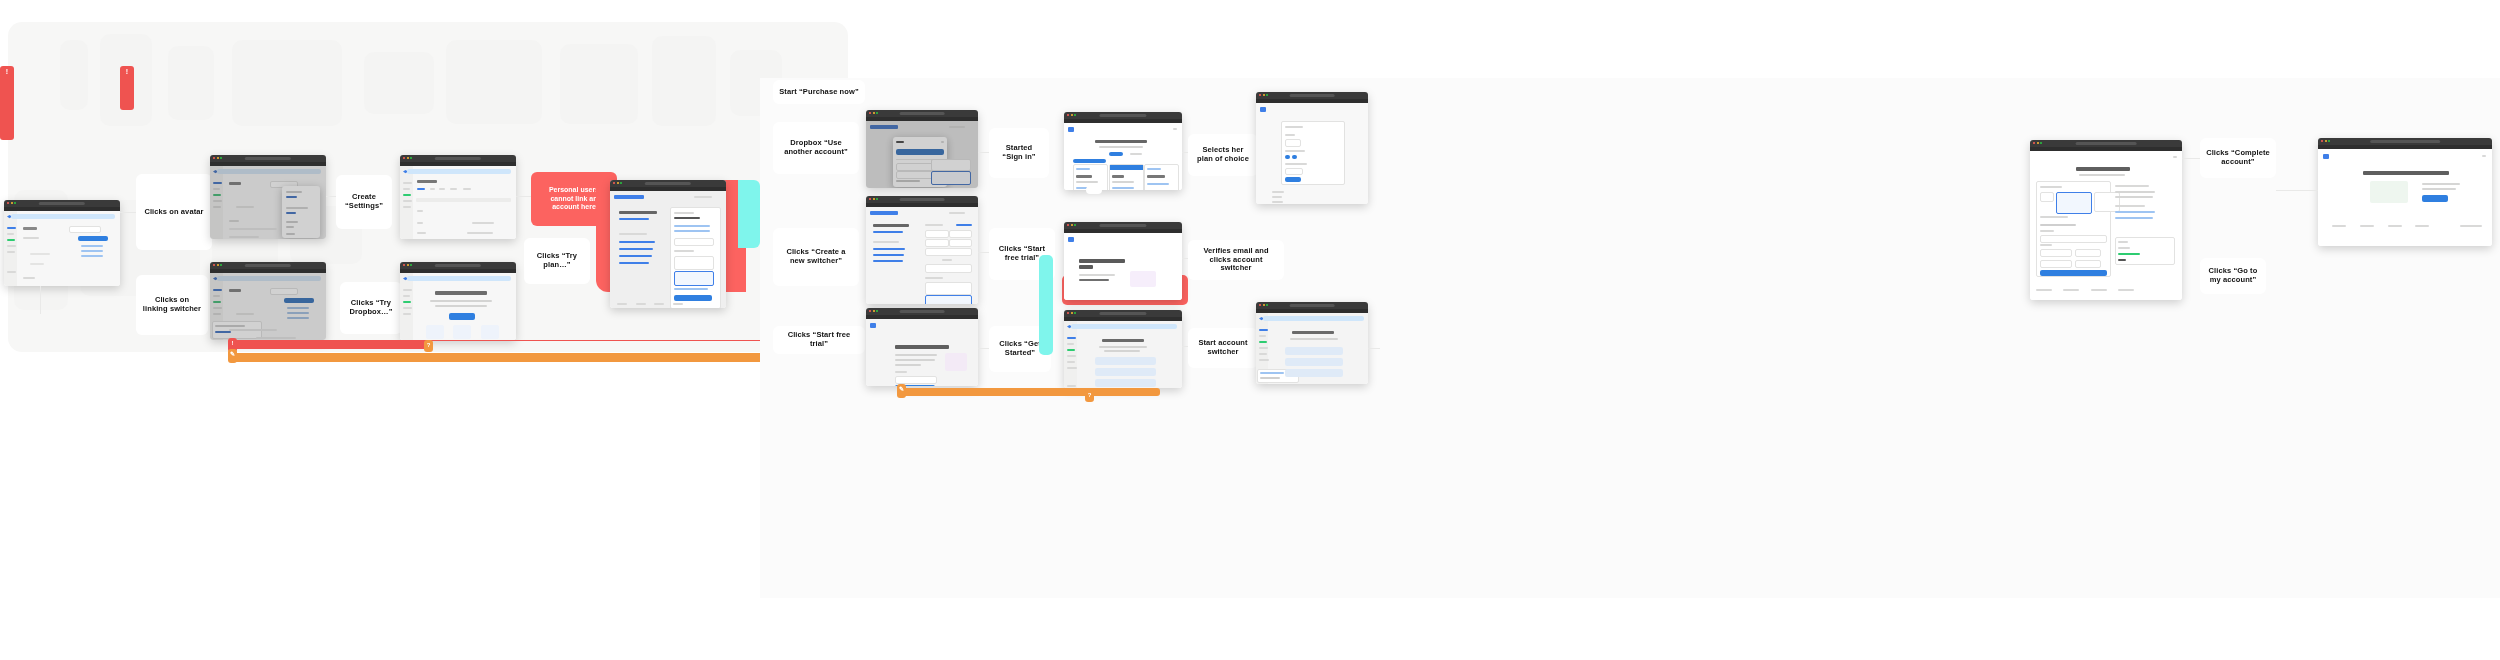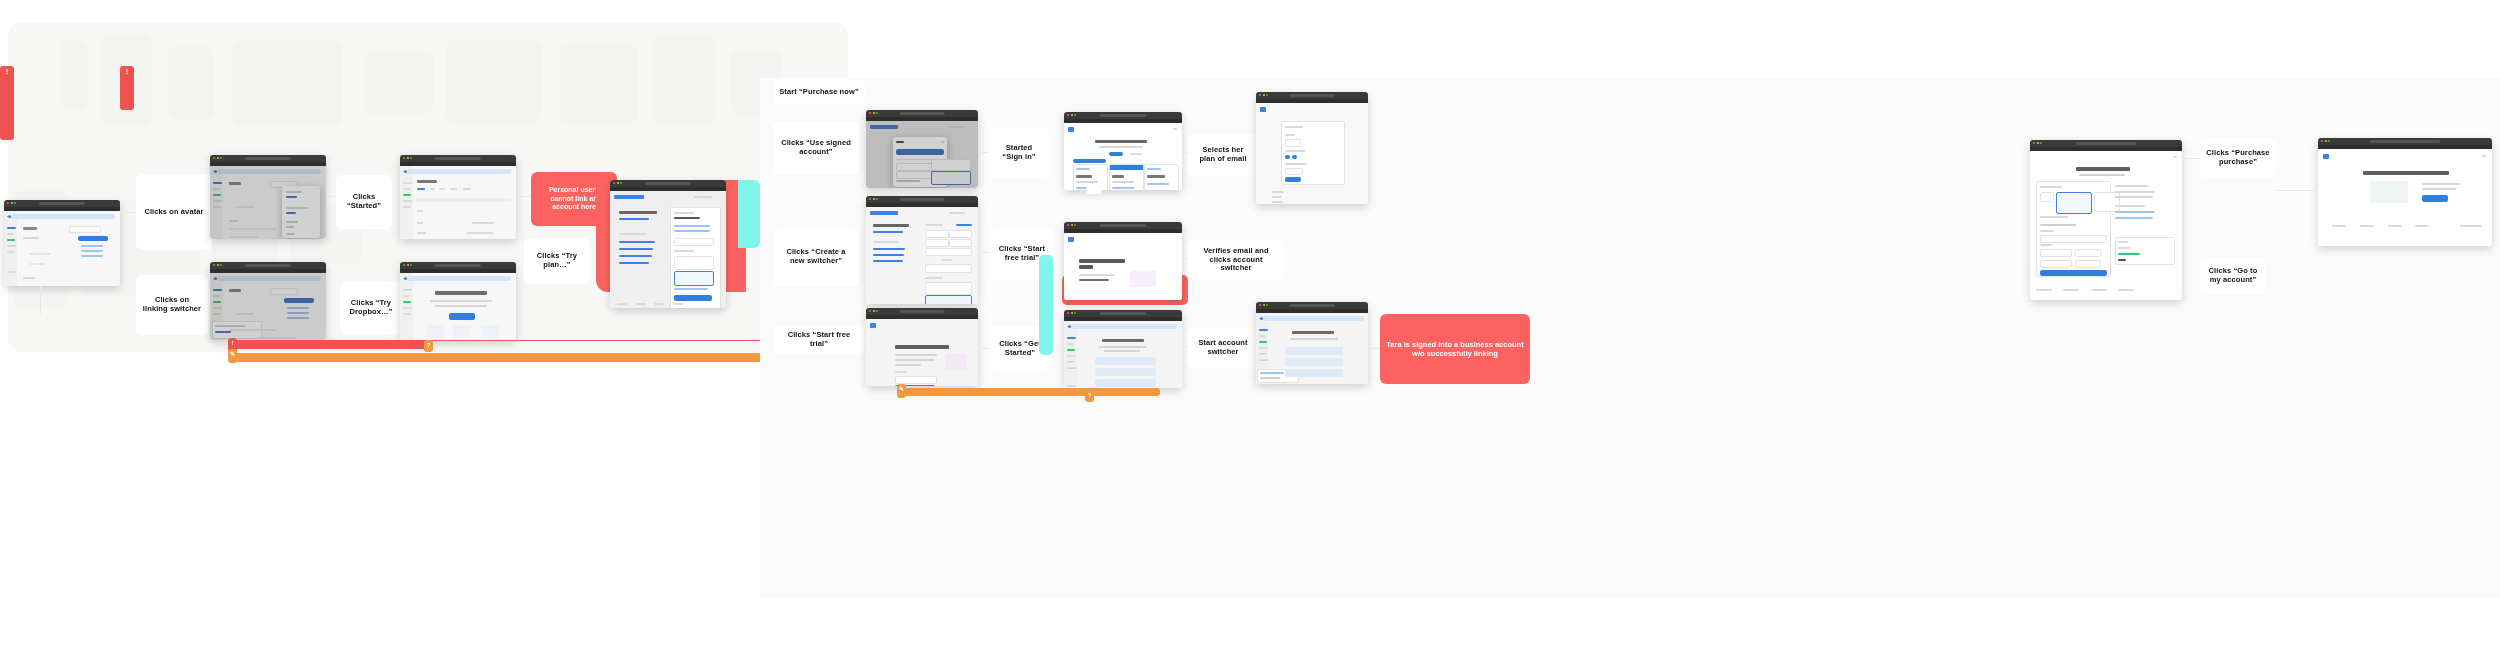--- a/index.html
+++ b/index.html
@@ -167,21 +167,21 @@
         </span>
         <span class="line" style="left:22%;top:40px;width:18px;background:#e4e4e3;"></span>
         <span class="line" style="left:16%;top:54px;width:10px;"></span>
         <span class="line" style="left:16%;top:62px;width:48px;background:#e8e8e7;"></span>
         <span class="line" style="left:16%;top:70px;width:30px;background:#e8e8e7;"></span>
       </div>
     </div>
   </div>
 
   <div class="callout" style="left:336px;top:175px;width:56px;height:54px;font-size:7.5px;">
-    <span>Clicks “Started”</span>
+    <span>Create “Settings”</span>
   </div>
 
   <div class="win" style="left:400px;top:155px;width:116px;height:84px;">
     <div class="chrome">
         <span class="dots">
           <i></i>
           <i></i>
           <i></i>
         </span>
         <span class="urlbar"></span>
@@ -360,21 +360,21 @@
   <div class="badge orange" style="left:228px;top:349px;width:9px;height:14px;font-size:6px;">
       <span>✎</span>
     </div>
 
   <div class="panel white" style="left:760px;top:78px;width:1740px;height:520px;background:#fbfbfb;border-radius:0;"></div>
 
   <div class="callout" style="left:773px;top:80px;width:92px;height:24px;font-size:7.5px;">
     <span>Start “Purchase now”</span>
   </div>
   <div class="callout" style="left:773px;top:122px;width:86px;height:52px;font-size:7.5px;">
-    <span>Clicks “Use signed account”</span>
+    <span>Dropbox “Use another account”</span>
   </div>
   <div class="callout" style="left:773px;top:228px;width:86px;height:58px;font-size:7.5px;">
     <span>Clicks “Create a new switcher”</span>
   </div>
   <div class="callout" style="left:773px;top:326px;width:92px;height:28px;font-size:7.5px;">
     <span>Clicks “Start free trial”</span>
   </div>
 
   <div class="win dim" style="left:866px;top:110px;width:112px;height:78px;">
     <div class="chrome">
@@ -516,21 +516,21 @@
         <span class="card" style="left:68%;top:41px;width:28%;height:34px;">
           <span class="line" style="left:2px;top:3px;width:14px;background:#9ec4f2;"></span>
           <span class="line" style="left:2px;top:10px;width:18px;height:3px;background:#777;"></span>
           <span class="line" style="left:2px;top:18px;width:22px;background:#9ec4f2;"></span>
 
         </span>
       </div>
     </div>
   </div>
   <div class="callout" style="left:1188px;top:134px;width:70px;height:42px;font-size:7.5px;">
-    <span>Selects her plan of email</span>
+    <span>Selects her plan of choice</span>
   </div>
   <div class="callout" style="left:1086px;top:186px;width:16px;height:7px;"></div>
 
   <div class="win" style="left:1064px;top:222px;width:118px;height:78px;">
     <div class="chrome">
         <span class="dots">
           <i></i>
           <i></i>
           <i></i>
         </span>
@@ -665,21 +665,21 @@
         </span>
         <span class="line" style="left:4%;top:138px;width:16px;"></span>
         <span class="line" style="left:22%;top:138px;width:16px;"></span>
         <span class="line" style="left:40%;top:138px;width:16px;"></span>
         <span class="line" style="left:58%;top:138px;width:16px;"></span>
       </div>
     </div>
   </div>
 
   <div class="callout" style="left:2200px;top:138px;width:76px;height:40px;font-size:7.5px;">
-    <span>Clicks “Purchase purchase”</span>
+    <span>Clicks “Complete account”</span>
   </div>
   <div class="callout" style="left:2200px;top:258px;width:66px;height:36px;font-size:7.5px;">
     <span>Clicks “Go to my account”</span>
   </div>
 
   <div class="win" style="left:2318px;top:138px;width:174px;height:108px;">
     <div class="chrome">
         <span class="dots">
           <i></i>
           <i></i>
@@ -734,23 +734,20 @@
       <div class="content">
         <span class="line" style="left:32%;top:18px;width:42px;height:3px;background:#6a6a6a;"></span>
         <span class="line" style="left:30%;top:25px;width:48px;background:#d4d4d3;"></span>
         <span class="card" style="left:26%;top:34px;width:52%;height:8px;background:#dfeaf7;border:0;"></span>
         <span class="card" style="left:26%;top:45px;width:52%;height:8px;background:#dfeaf7;border:0;"></span>
         <span class="card" style="left:26%;top:56px;width:52%;height:8px;background:#dfeaf7;border:0;"></span>
       </div>
     </div>
   </div>
 
-  <div class="redbox" style="left:1380px;top:314px;width:150px;height:70px;font-size:7.5px;">
-    <span>Tara is signed into a business account w/o successfully linking</span>
-  </div>
 
   <div class="bar orange" style="left:900px;top:388px;width:260px;height:8px;"></div>
   <div class="badge orange" style="left:897px;top:384px;width:9px;height:14px;font-size:6px;">
       <span>✎</span>
     </div>
   <div class="badge orange" style="left:1085px;top:390px;width:9px;height:12px;font-size:6px;">
       <span>?</span>
     </div>
 
   <div class="connector" style="left:120px;top:212px;width:16px;height:1px;"></div>

